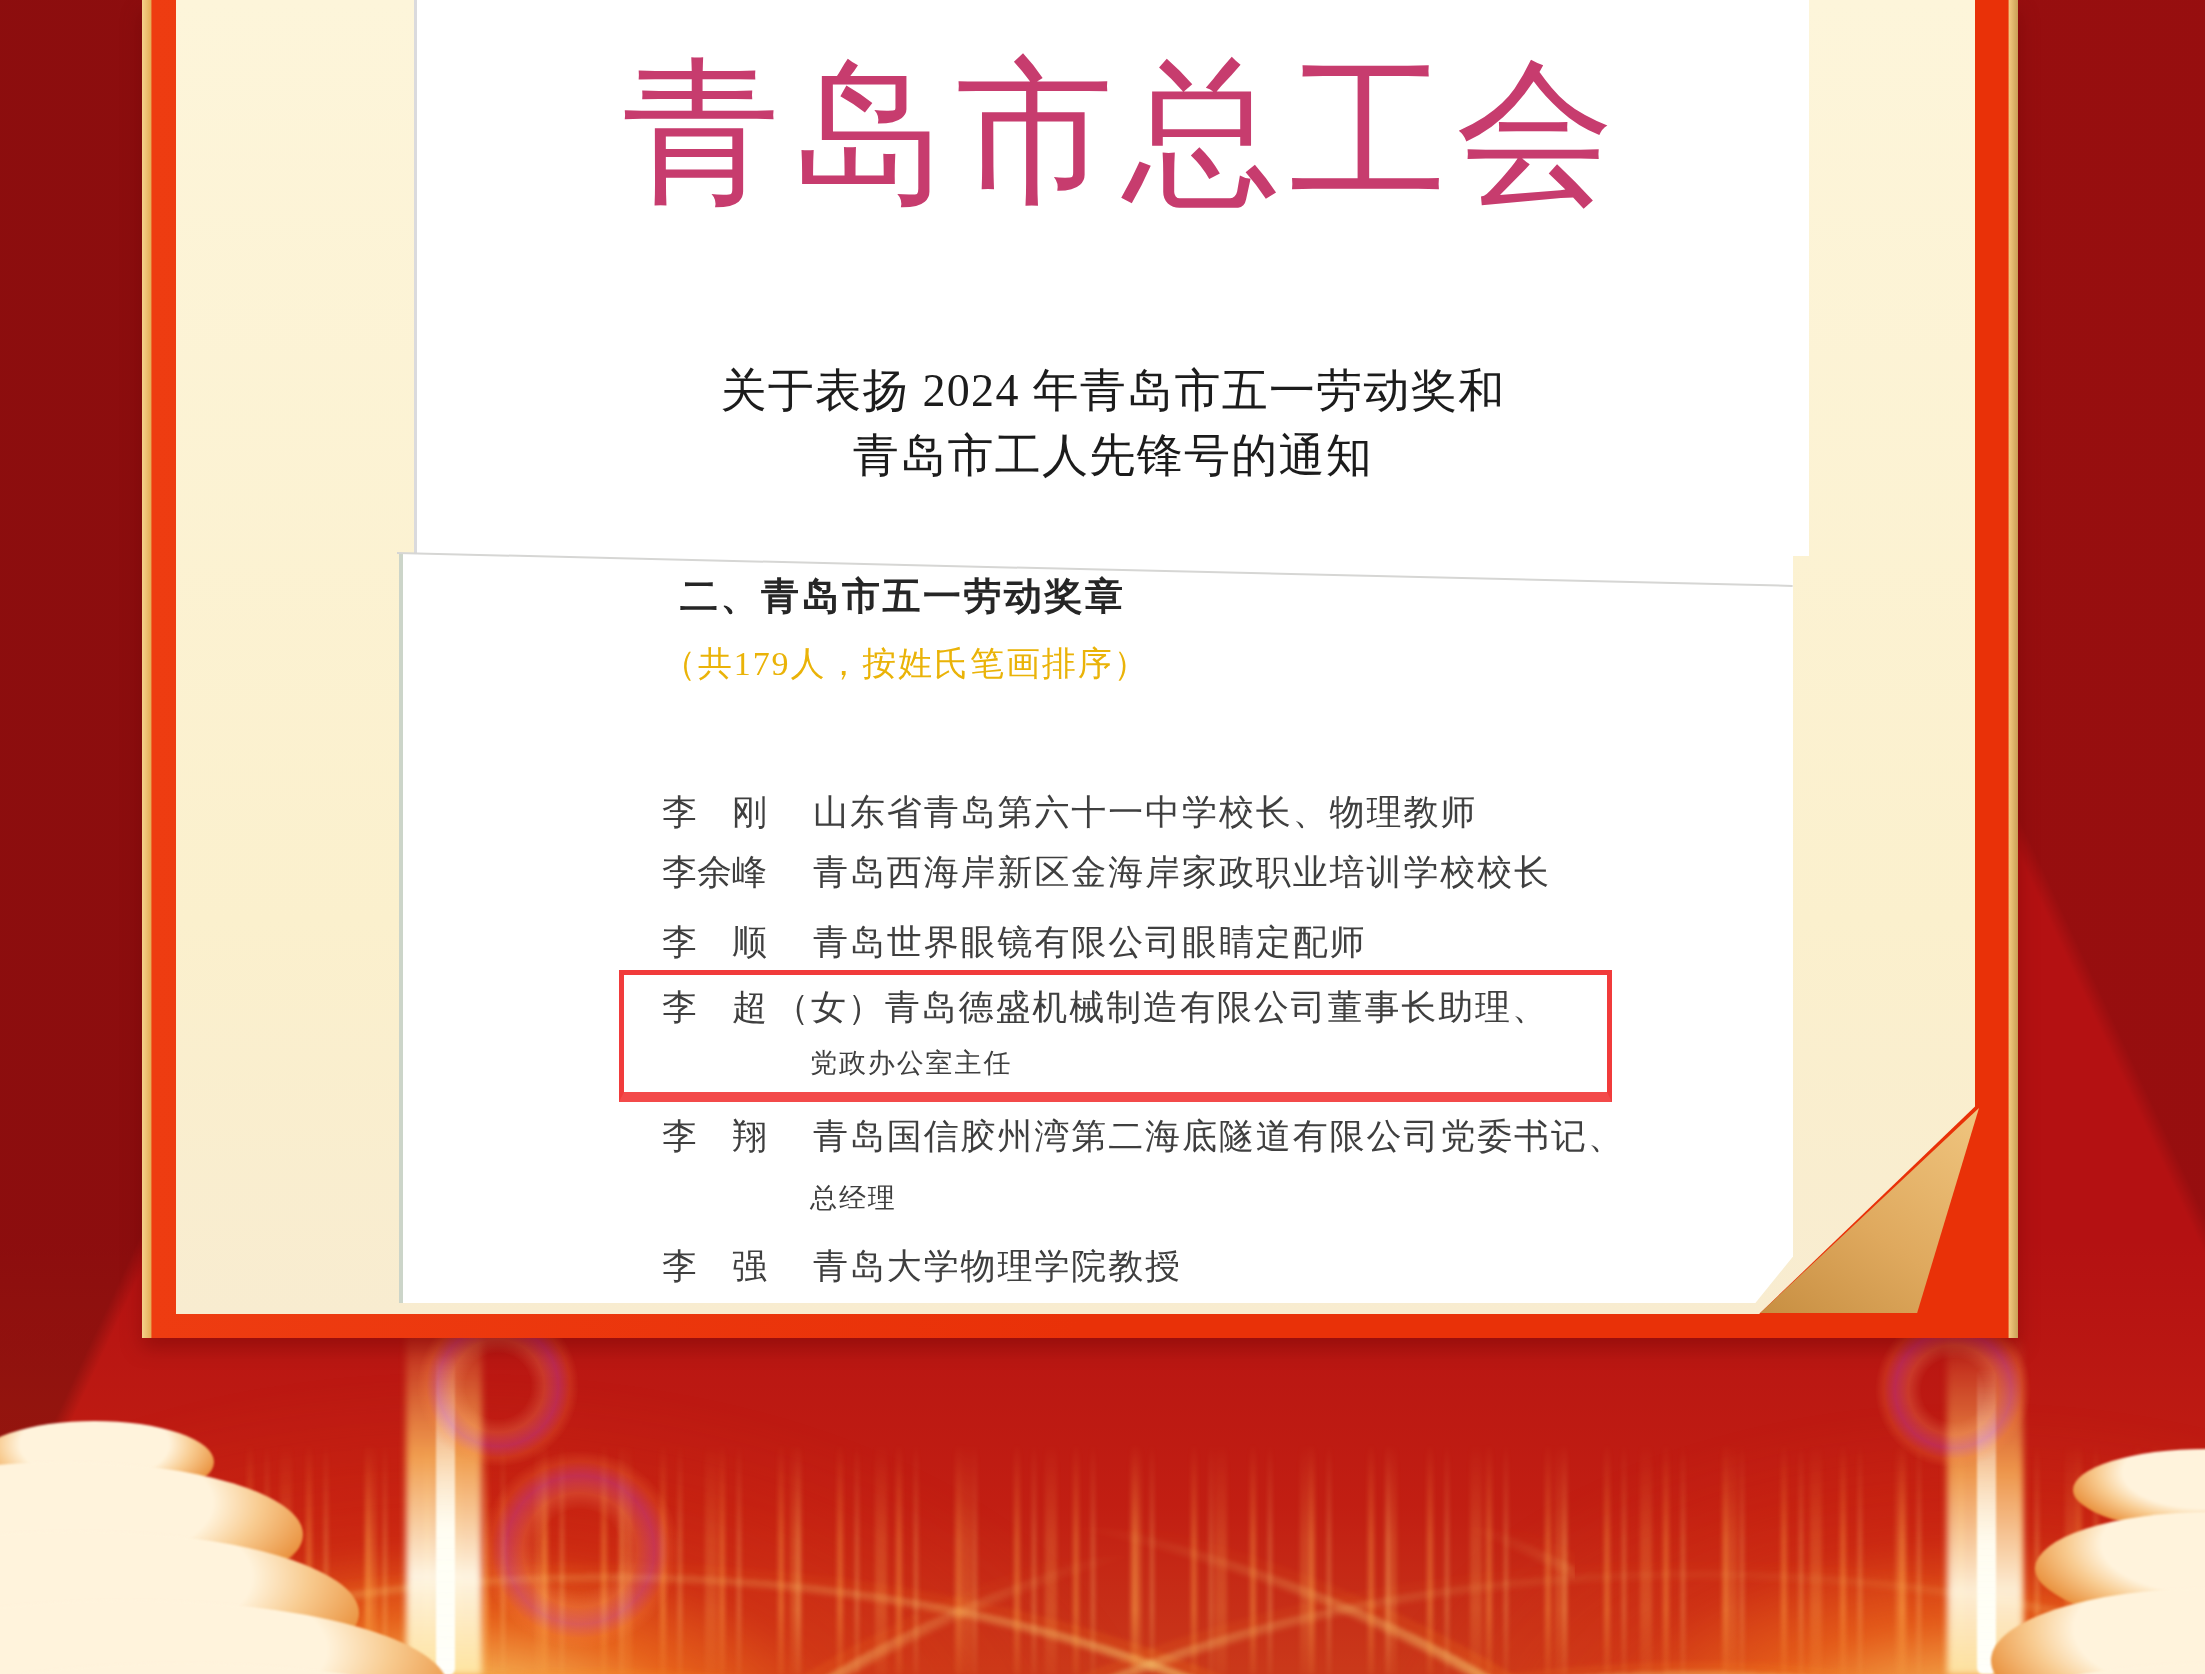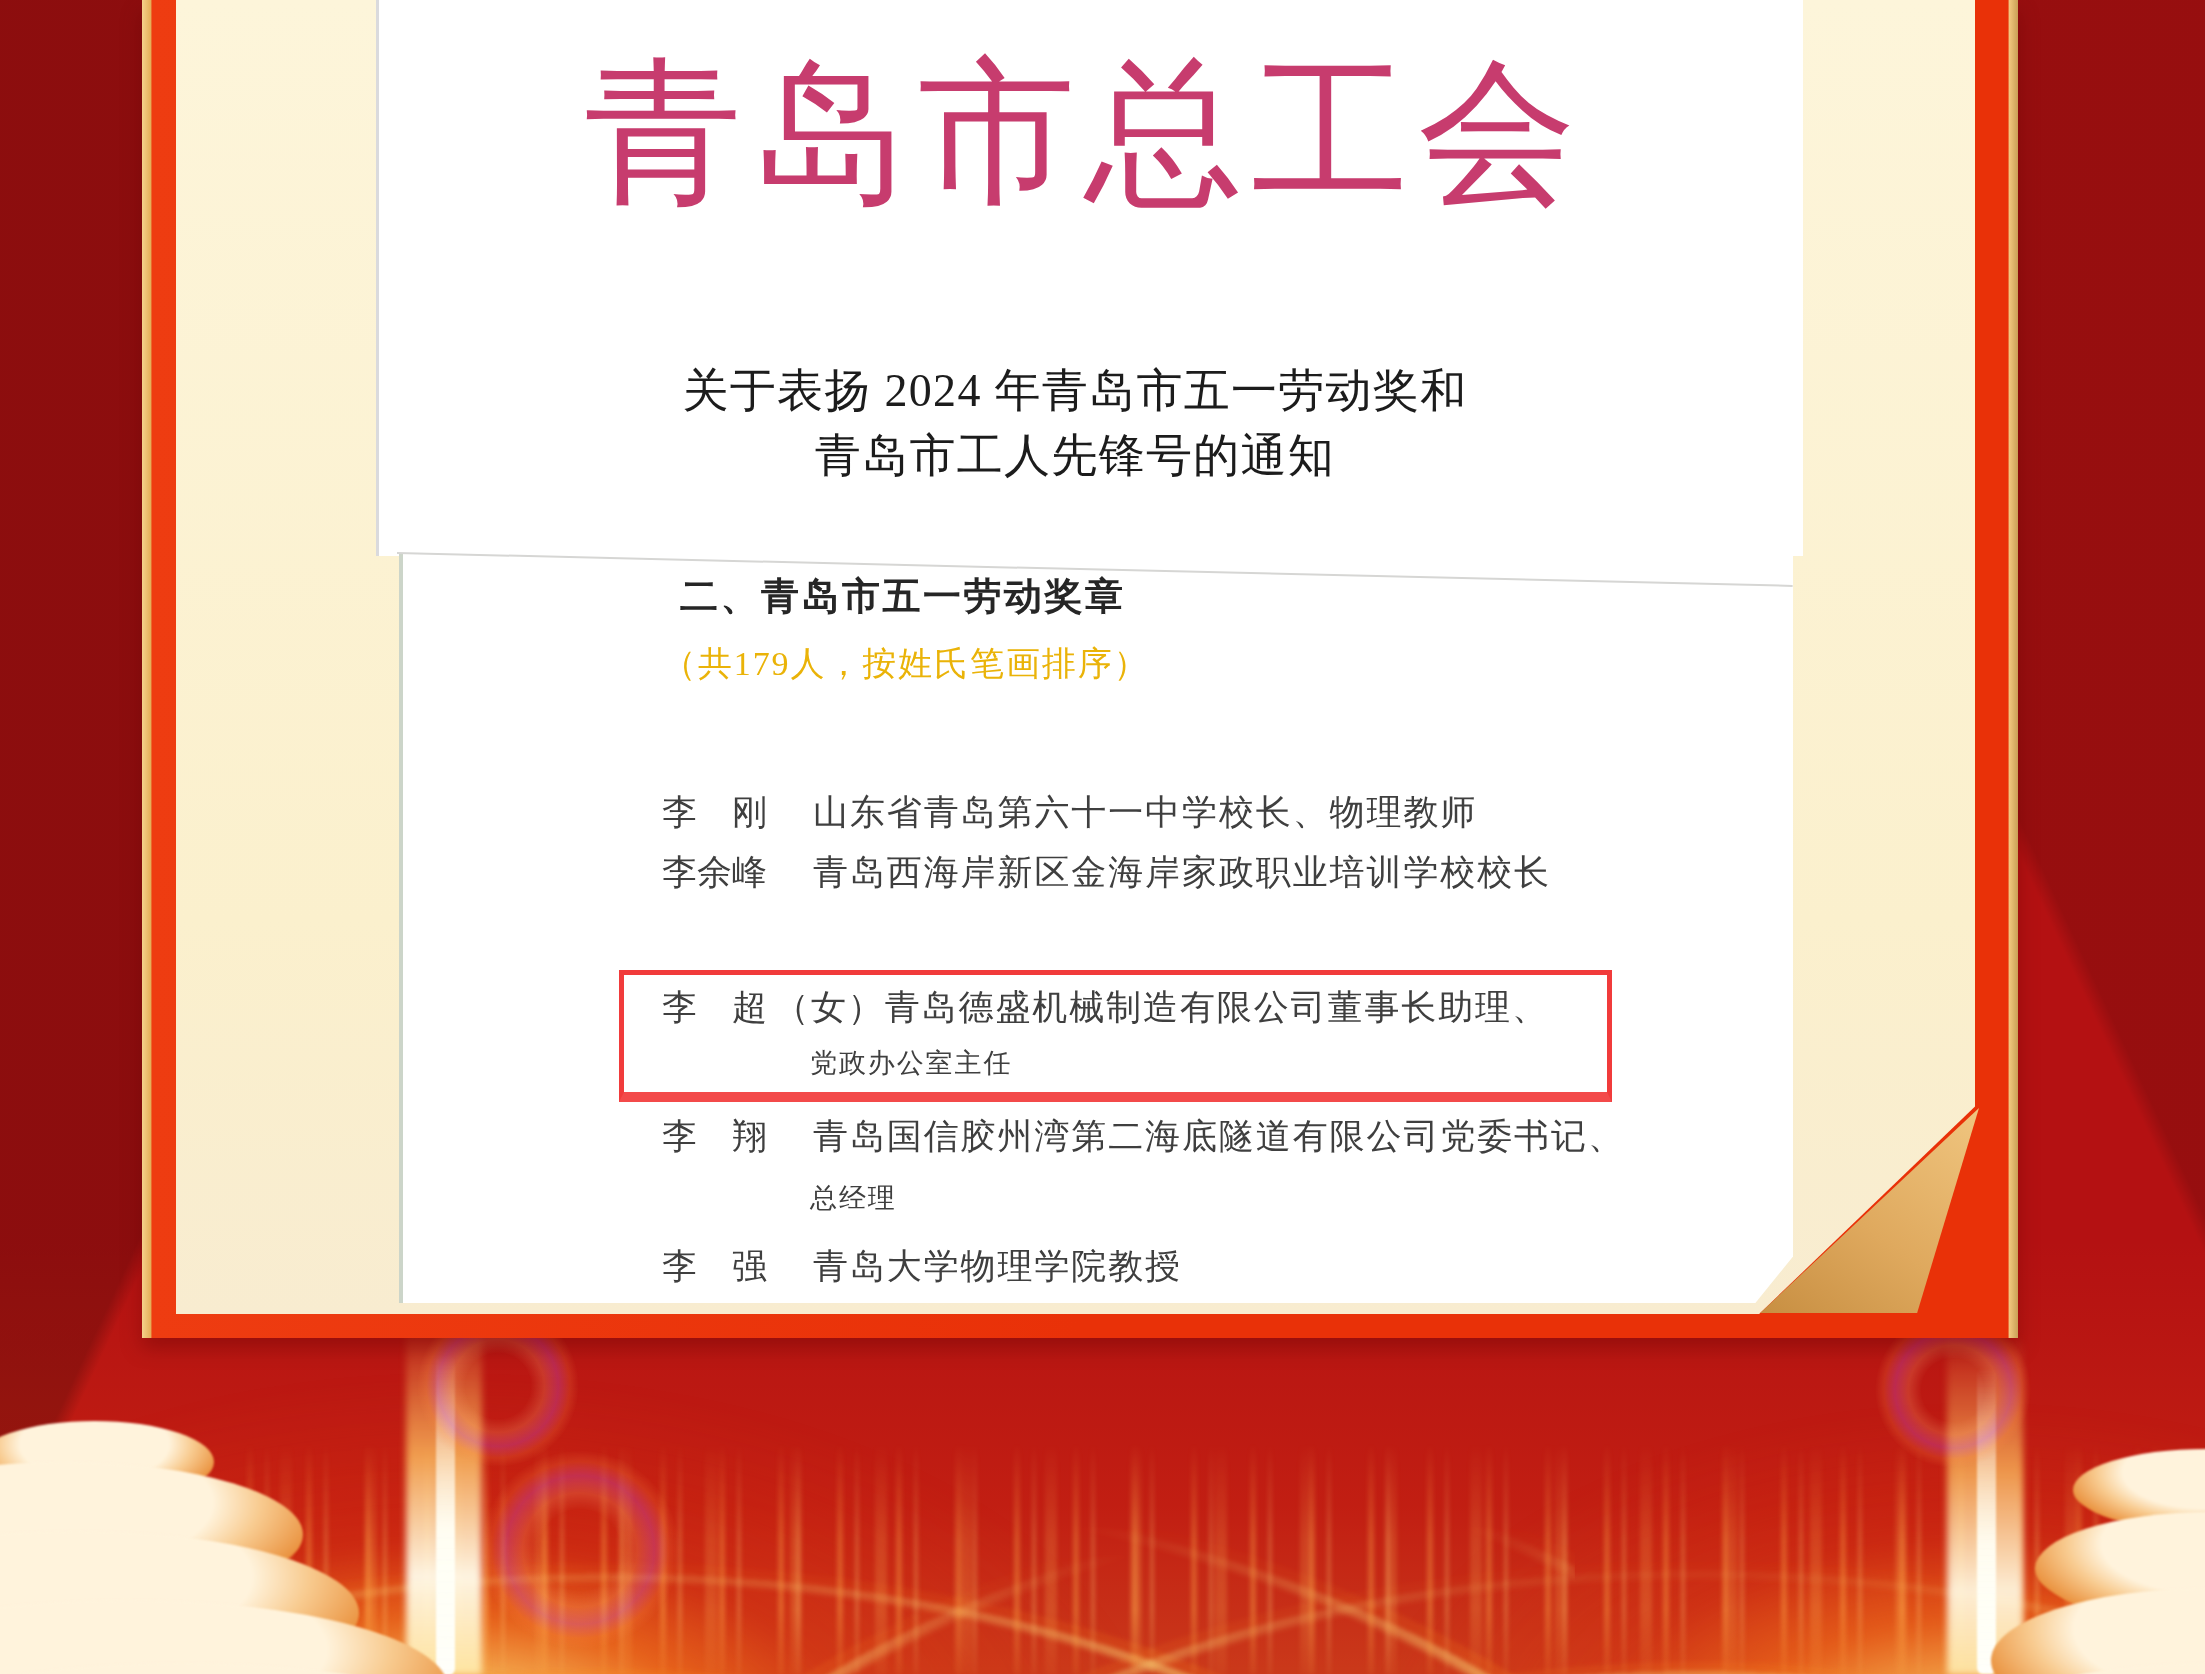--- a/index.html
+++ b/index.html
@@ -103,21 +103,21 @@
     background-size:10px 12.6px,7.6px 8.8px,11.3px 14px,8.8px 10px,7.6px 9.5px,10px 11.3px,7.6px 8.8px,10px 11.3px,7.6px 8.8px,8.8px 10px,
       7.6px 10px,8.8px 11.3px,7.6px 8.8px,10px 12.6px,7.6px 9.5px,10px 11.3px,7.6px 8.8px,8.8px 10px,7.6px 9.5px,10px 11.3px,
       7.6px 8.8px,8.8px 10px,7.6px 9.5px,8.8px 11.3px,11.3px 14px;
     background-position:
       57px 132px,151px 154px,38px 438px,178px 444px,93px 602px,71px 646px,134px 712px,55px 816px,156px 822px,146px 904px,
       2072px 38px,2169px 72px,2103px 142px,2190px 224px,2059px 312px,2165px 400px,2078px 501px,2178px 558px,2109px 759px,2190px 816px,
       2043px 904px,2133px 955px,1846px 973px,309px 1430px,345px 1369px;}
 
   
   .sheet{position:absolute;background:#ffffff;}
-  .sheet-top{left:376px;top:0;width:1392px;height:556px;z-index:6;border-left:3.2px solid #dadadd;padding-left:32px;}
+  .sheet-top{left:414px;top:0;width:1392px;height:556px;z-index:6;border-left:3.2px solid #dadadd;}
   .sheet-bottom{left:399px;top:554px;width:1390px;height:749px;z-index:7;border-left:4.4px solid #ccd5c9;
     clip-path:polygon(0 0,100% 0,100% 93.8%,97.3% 100%,0 100%);}
   .divider{position:absolute;left:397px;top:552px;width:1396px;height:1.9px;background:#d6d6d4;z-index:8;
     transform:rotate(1.35deg);transform-origin:left center;}
 
   
   .union-title{position:absolute;left:0;top:39px;width:1392px;text-align:center;
     font-size:158px;line-height:189px;letter-spacing:8.8px;text-indent:19px;
     color:#c73c6e;font-weight:500;}
   .notice-title{position:absolute;left:0;top:358px;width:1392px;text-align:center;
@@ -187,20 +187,23 @@
 
   <div class="txt heading">二、青岛市五一劳动奖章</div>
   <div class="txt note">（共179人，按姓氏笔画排序）</div>
 
   <div class="txt row r2">
     <span class="nm">李　刚</span><span class="ds">山东省青岛第六十一中学校长、物理教师</span>
   </div>
   <div class="txt row r3">
     <span class="nm">李余峰</span><span class="ds">青岛西海岸新区金海岸家政职业培训学校校长</span>
   </div>
+  <div class="txt row r4">
+    <span class="nm">李　顺</span><span class="ds">青岛世界眼镜有限公司眼睛定配师</span>
+  </div>
   <div class="txt row r5">
     <span class="nm">李　超</span><span class="ds">（女）青岛德盛机械制造有限公司董事长助理、</span>
   </div>
   <div class="txt cont c5">党政办公室主任</div>
   <div class="txt row r6">
     <span class="nm">李　翔</span><span class="ds">青岛国信胶州湾第二海底隧道有限公司党委书记、</span>
   </div>
   <div class="txt cont c6">总经理</div>
   <div class="txt row r7">
     <span class="nm">李　强</span><span class="ds">青岛大学物理学院教授</span>

